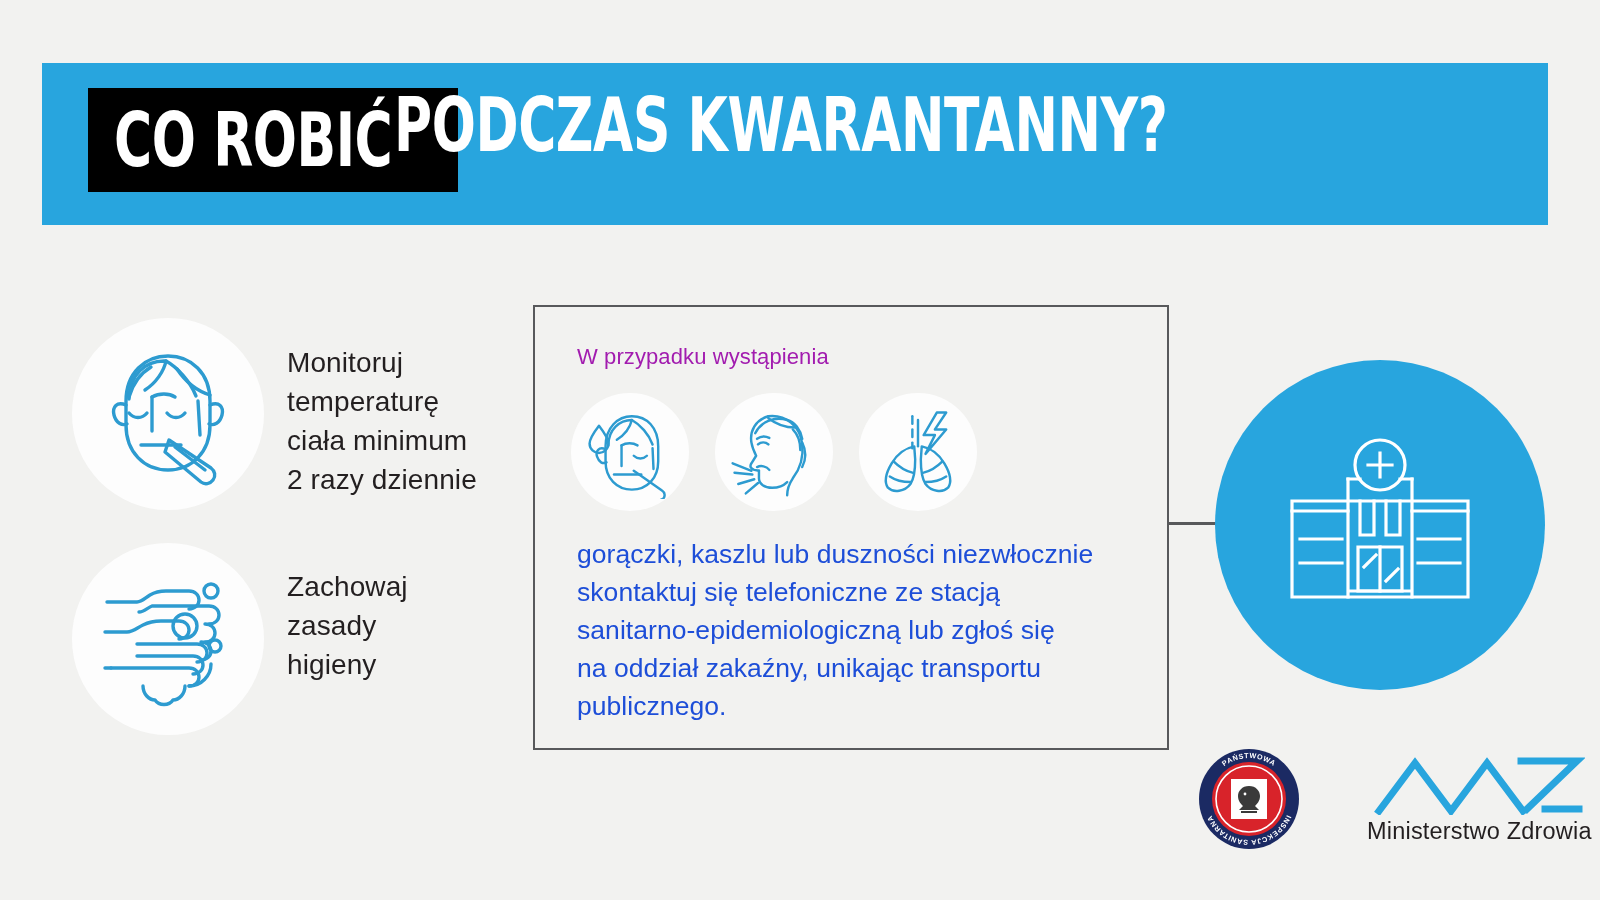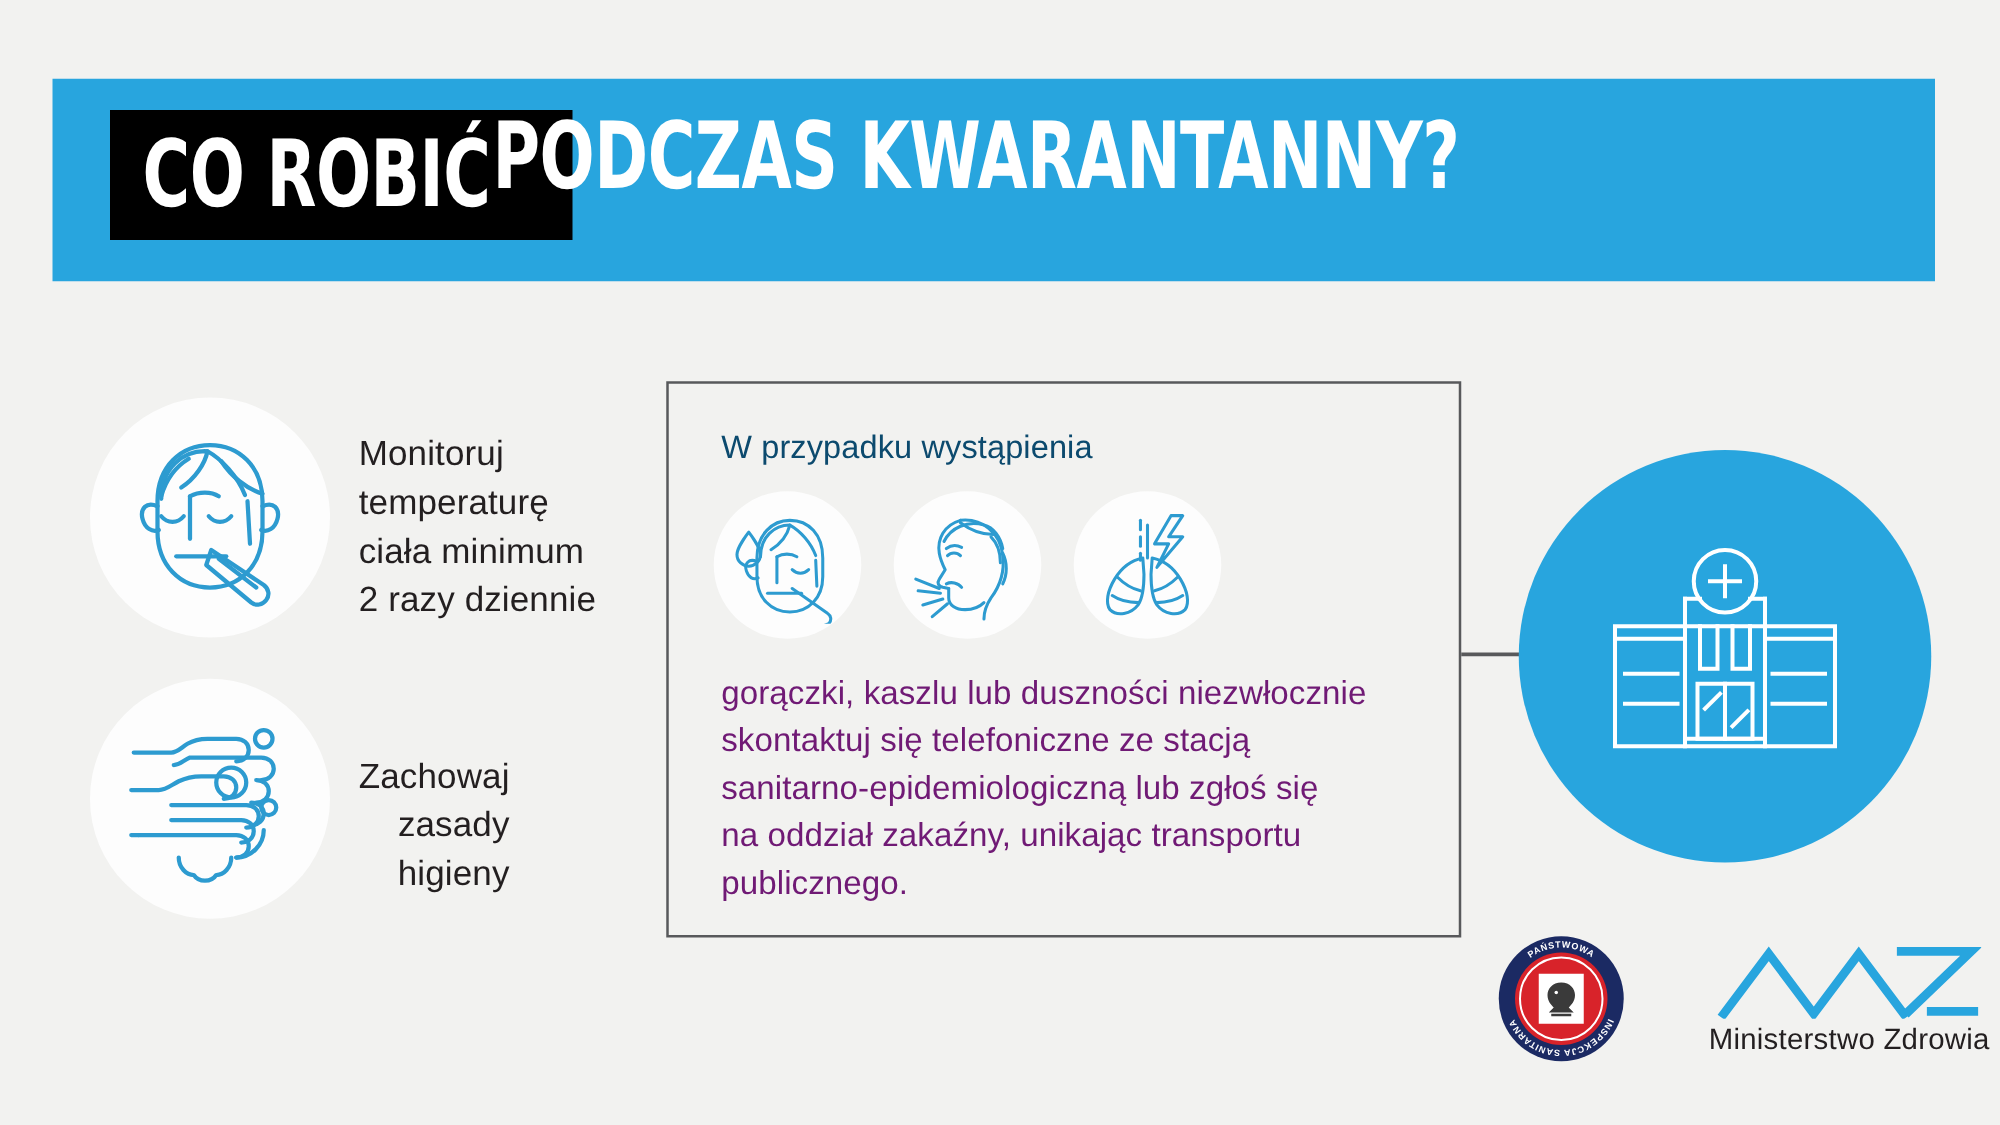--- a/index.html
+++ b/index.html
@@ -103,40 +103,40 @@
   }
   .tip-text {
     color: #231f20;
     font-size: 28px;
     line-height: 39px;
     margin-left: 23px;
     white-space: pre-line;
     letter-spacing: 0.1px;
   }
   .tip-1 .tip-text { margin-top: 25px; }
-  .tip-2 .tip-text { margin-top: 58px; text-align: right; }
+  .tip-2 .tip-text { margin-top: 24px; }
 
   
   .center-box {
     position: absolute;
     left: 533px;
     top: 305px;
     width: 636px;
     height: 445px;
     border: 2px solid #58595b;
     box-sizing: border-box;
     background: transparent;
   }
   .box-lead {
     position: absolute;
     left: 42px;
     top: 33px;
-    font-size: 26px;
+    font-size: 22px;
     line-height: 34px;
-    color: #0c4a6e;
+    color: #a21caf;
     letter-spacing: 0.1px;
   }
   .symptom-row {
     position: absolute;
     left: 36px;
     top: 86px;
     display: flex;
     gap: 26px;
   }
   .symptom {
@@ -153,21 +153,21 @@
     top: 50%;
     transform: translate(-50%, -50%);
   }
   .box-body {
     position: absolute;
     left: 42px;
     top: 228px;
     width: 560px;
     font-size: 26.5px;
     line-height: 38px;
-    color: #701a75;
+    color: #1d4ed8;
     white-space: pre-line;
     letter-spacing: 0.05px;
   }
 
   
   .connector {
     position: absolute;
     left: 1169px;
     top: 522px;
     width: 55px;

